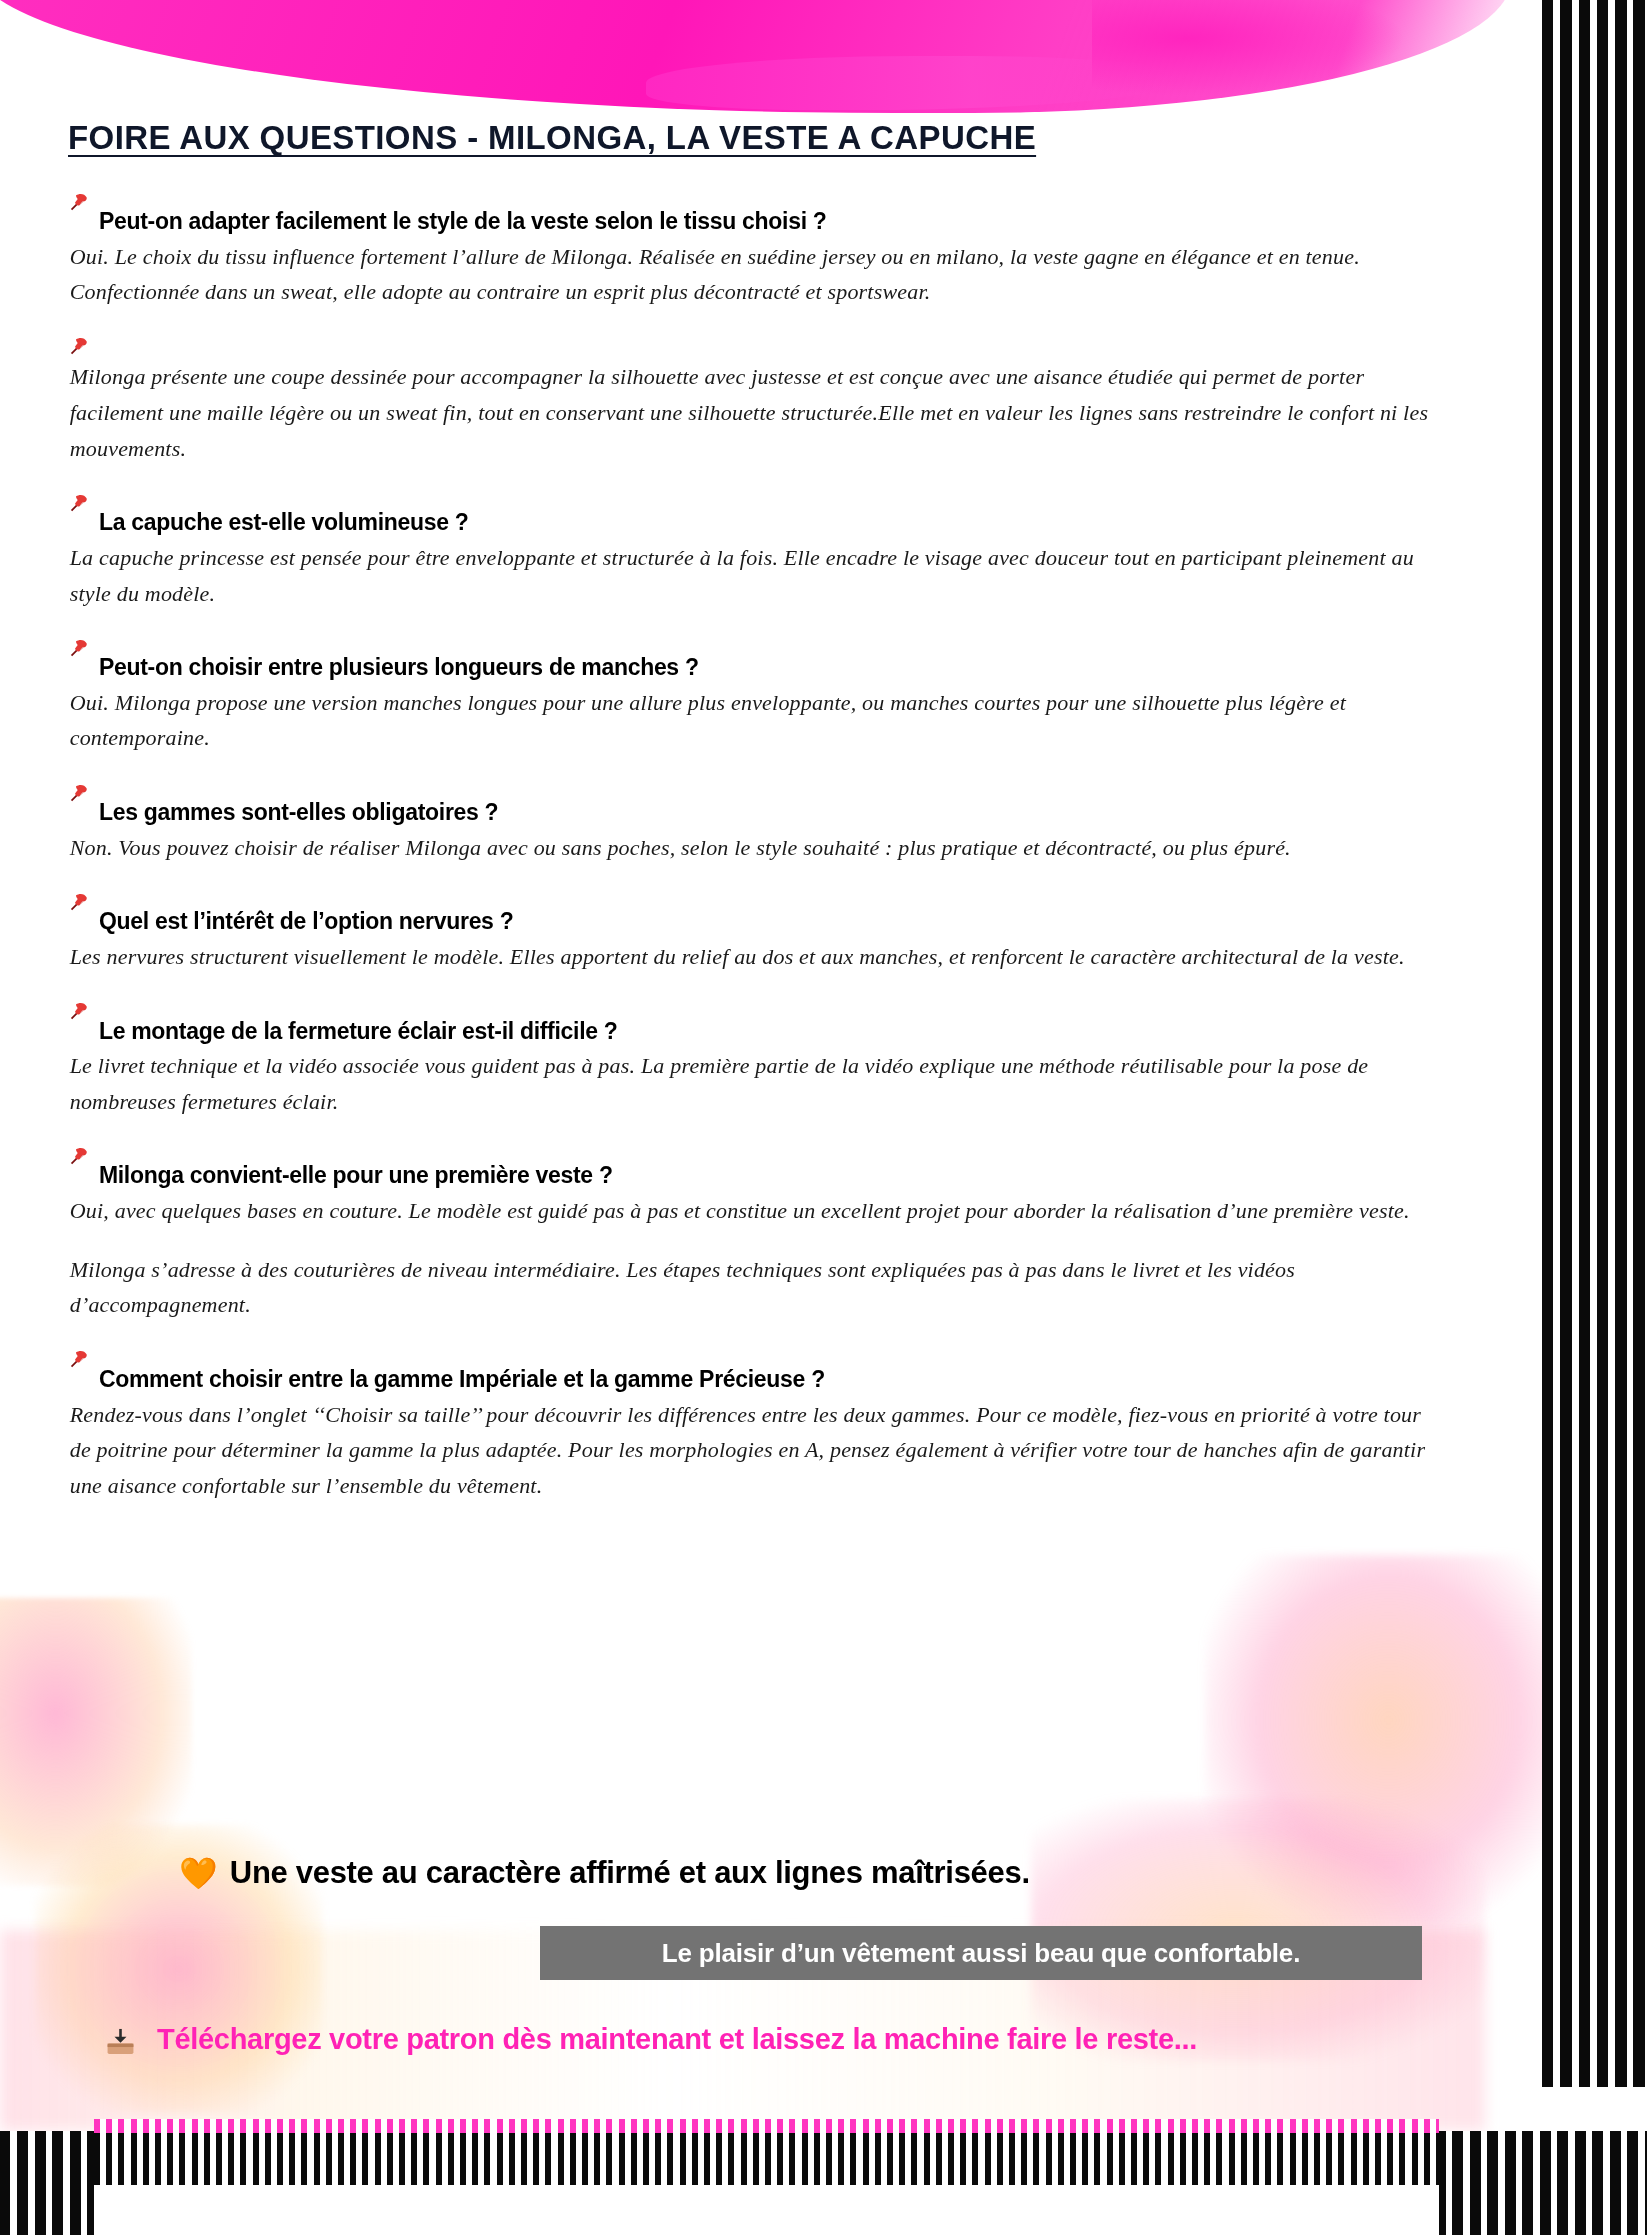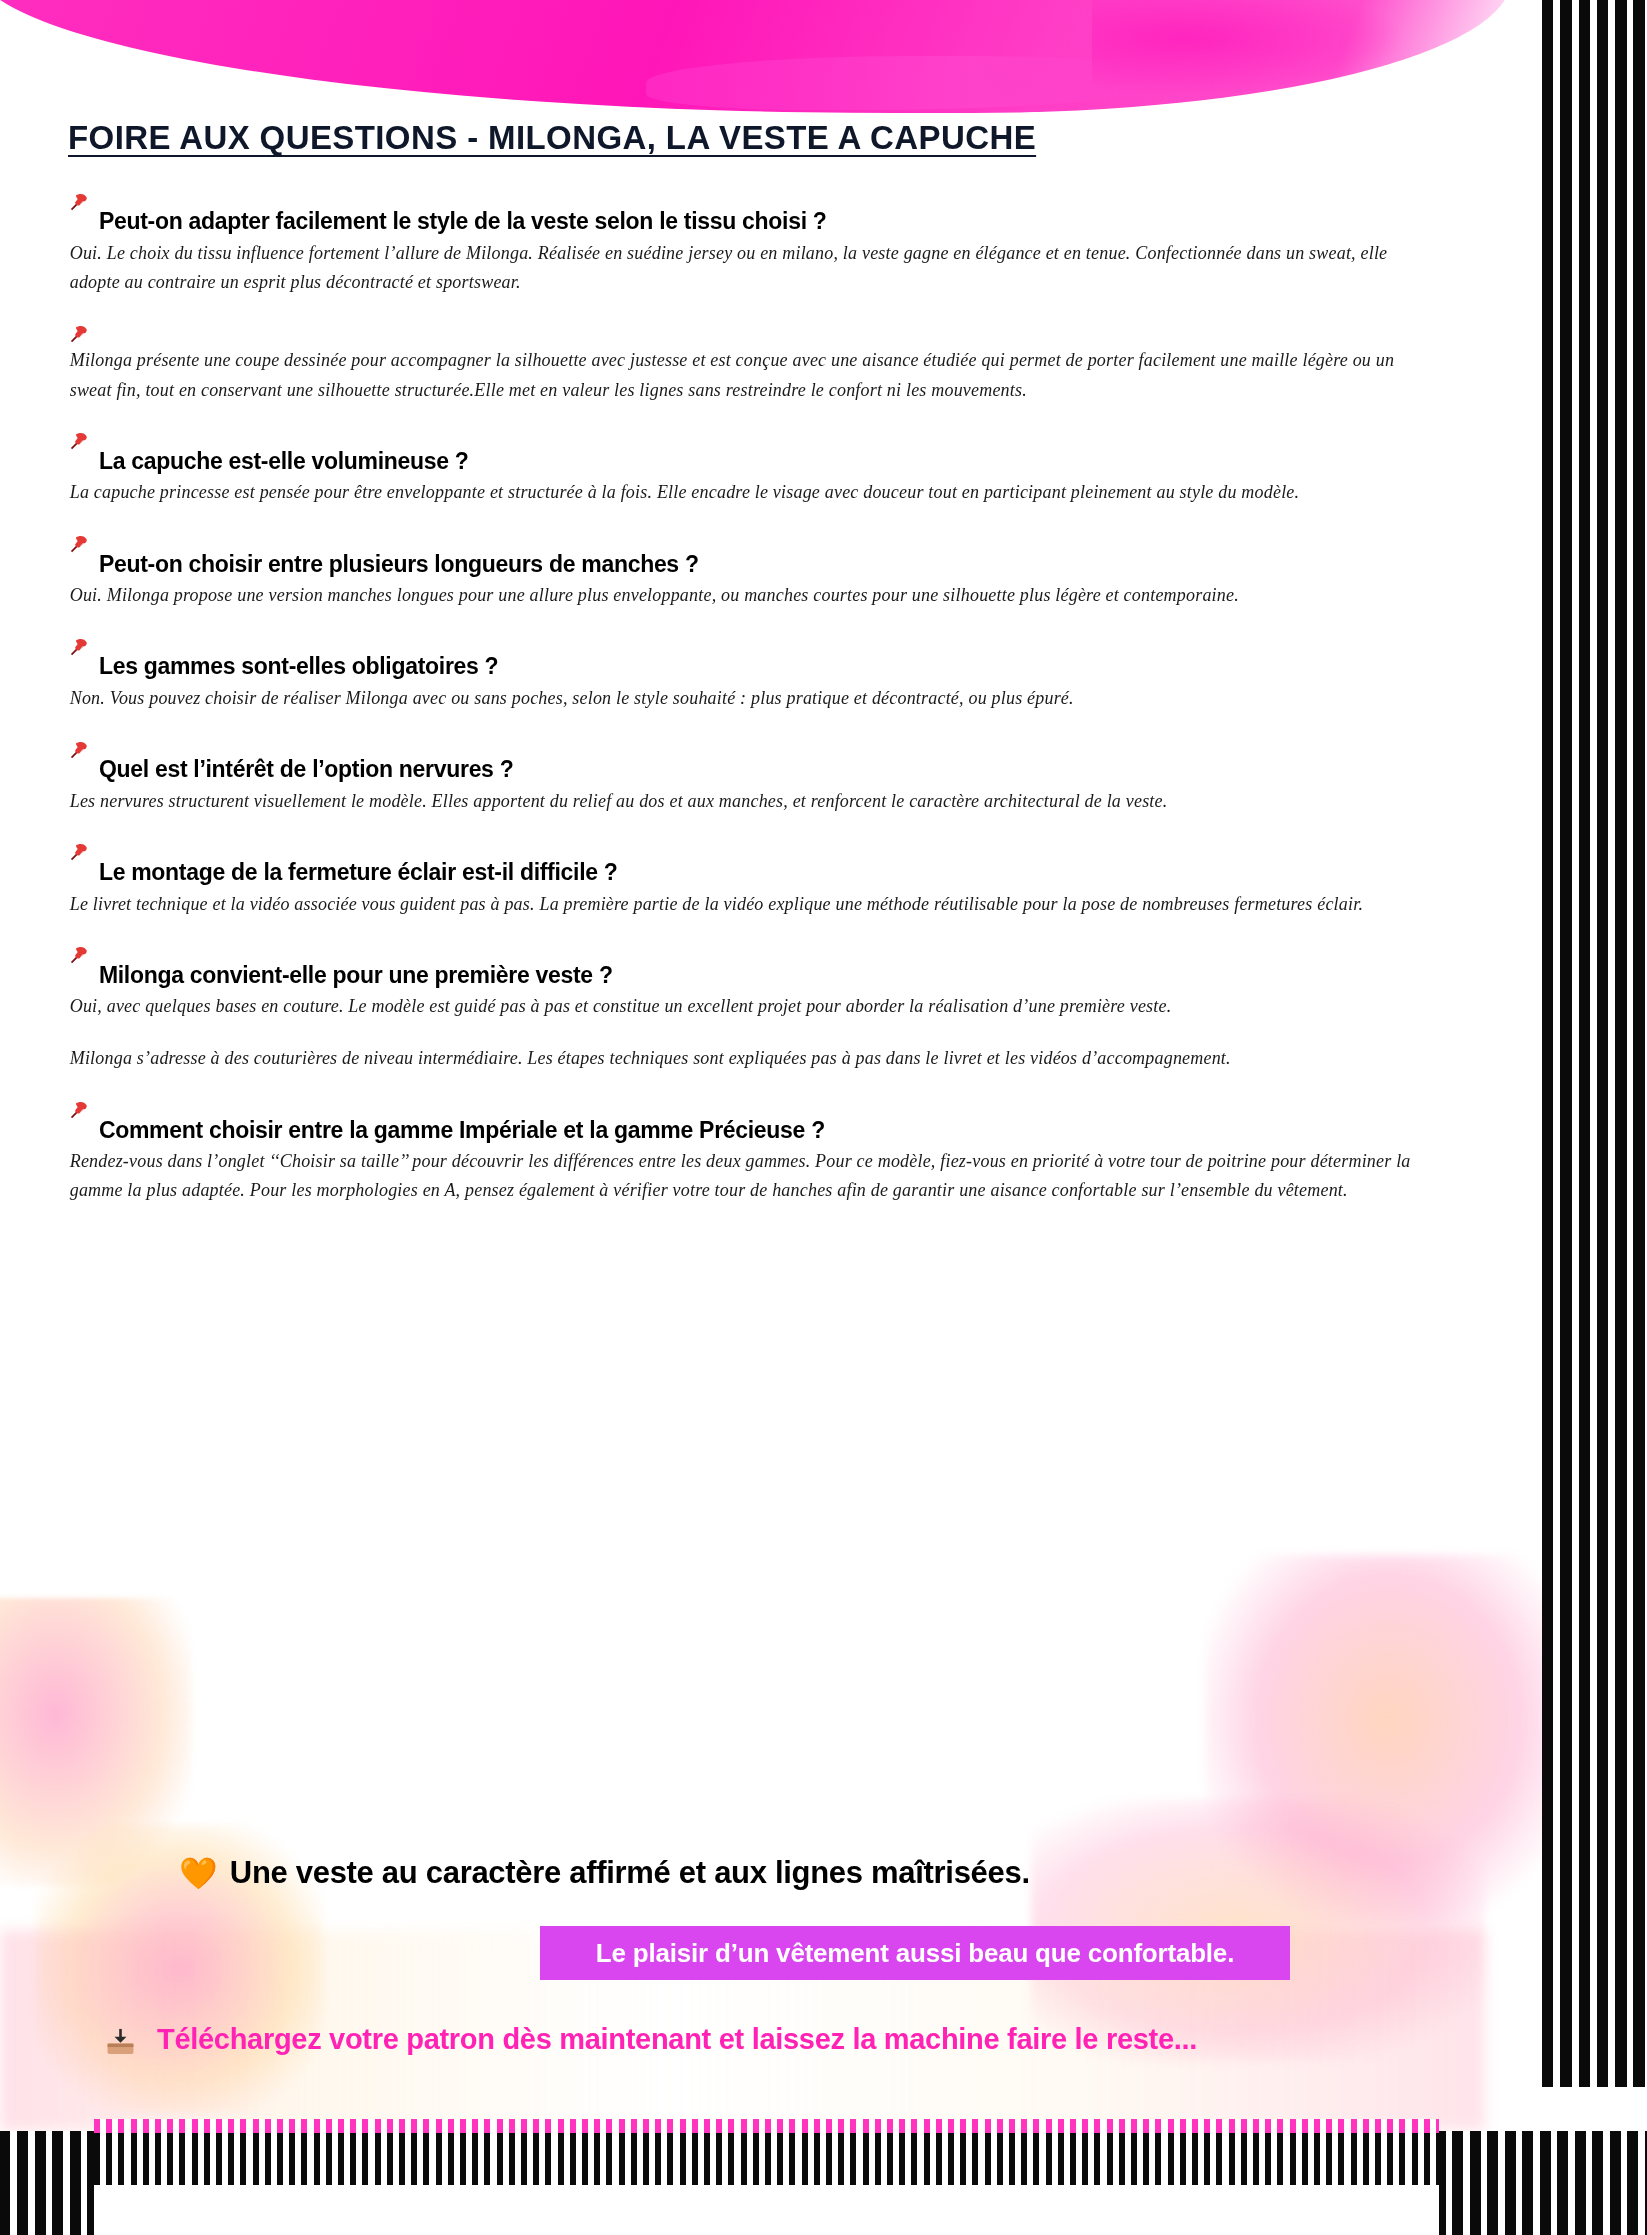--- a/index.html
+++ b/index.html
@@ -211,21 +211,21 @@
     width: 23px;
     height: 23px;
     position: relative;
     top: 2.6px;
   }
   .pin svg { display: block; }
 
   .a {
     font-family: "Liberation Serif", serif;
     font-style: italic;
-    font-size: 18px;
+    font-size: 22px;
     line-height: 1.62;
     color: #1a1a1a;
     letter-spacing: 0.2px;
     margin: 0;
     padding-left: 1.7px;
   }
 
   .tagline {
     position: absolute;
     left: 179px;
@@ -244,23 +244,23 @@
     font-weight: bold;
     font-size: 31px;
     color: #000000;
     letter-spacing: -0.3px;
   }
 
   .banner {
     position: absolute;
     left: 540px;
     top: 1926px;
-    width: 750px;
+    width: 882px;
     height: 54px;
-    background: #d946ef;
+    background: #737373;
     display: flex;
     align-items: center;
     justify-content: center;
   }
   .banner-text {
     font-family: "Liberation Sans", sans-serif;
     font-weight: bold;
     font-size: 26px;
     color: #ffffff;
     letter-spacing: -0.2px;

